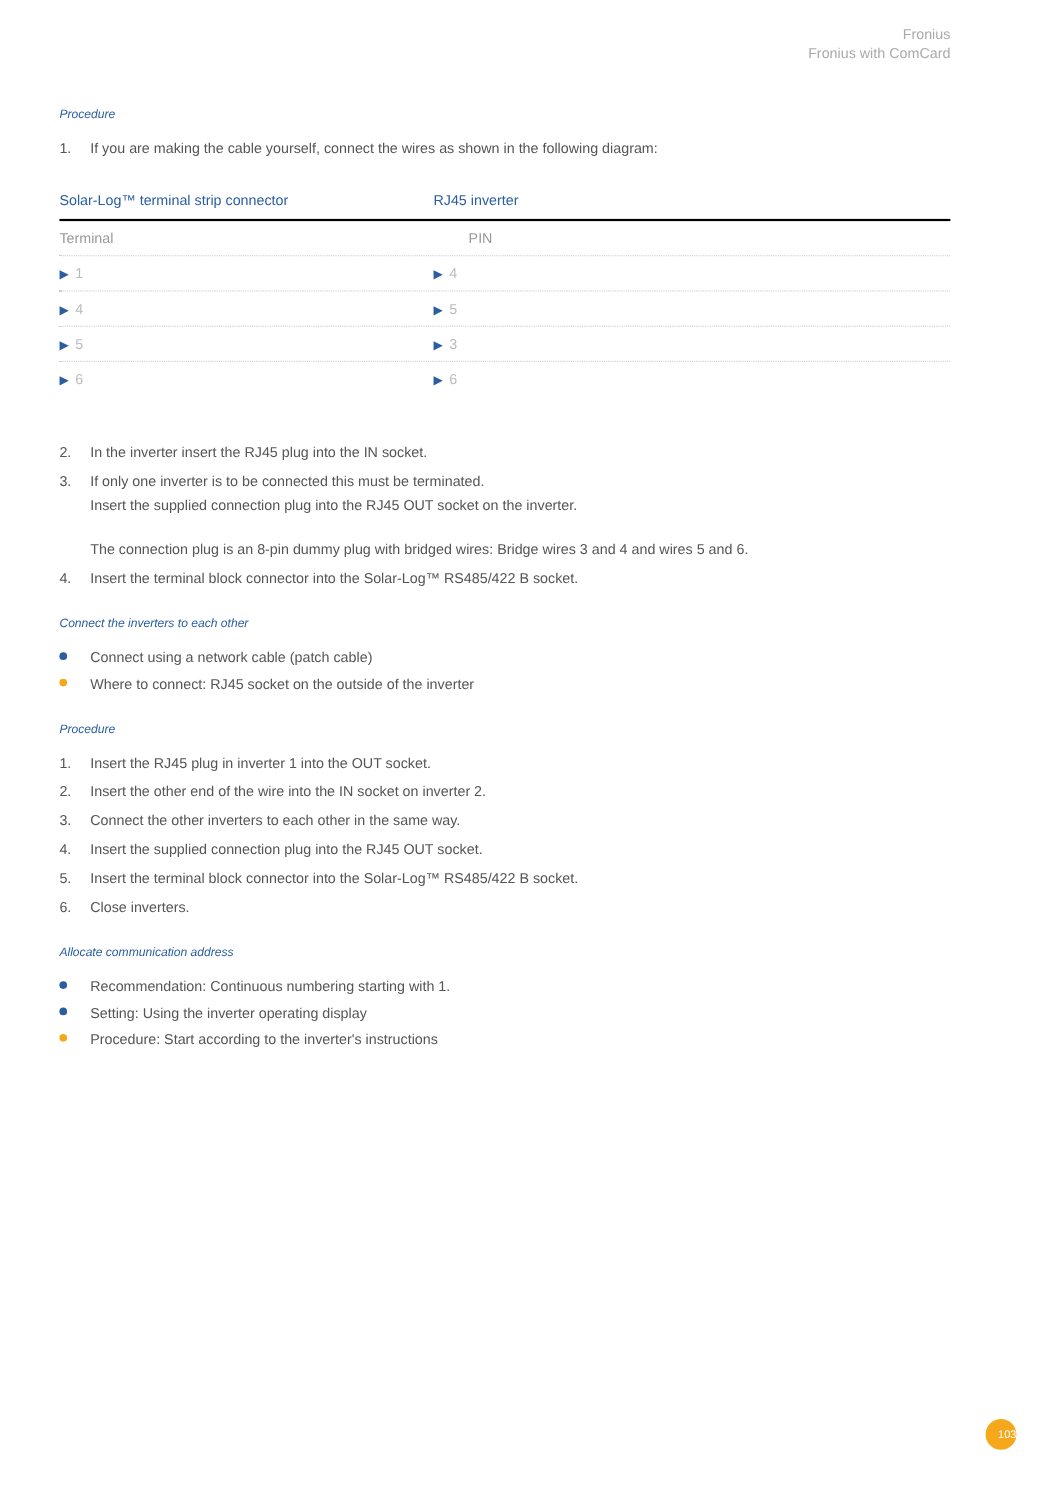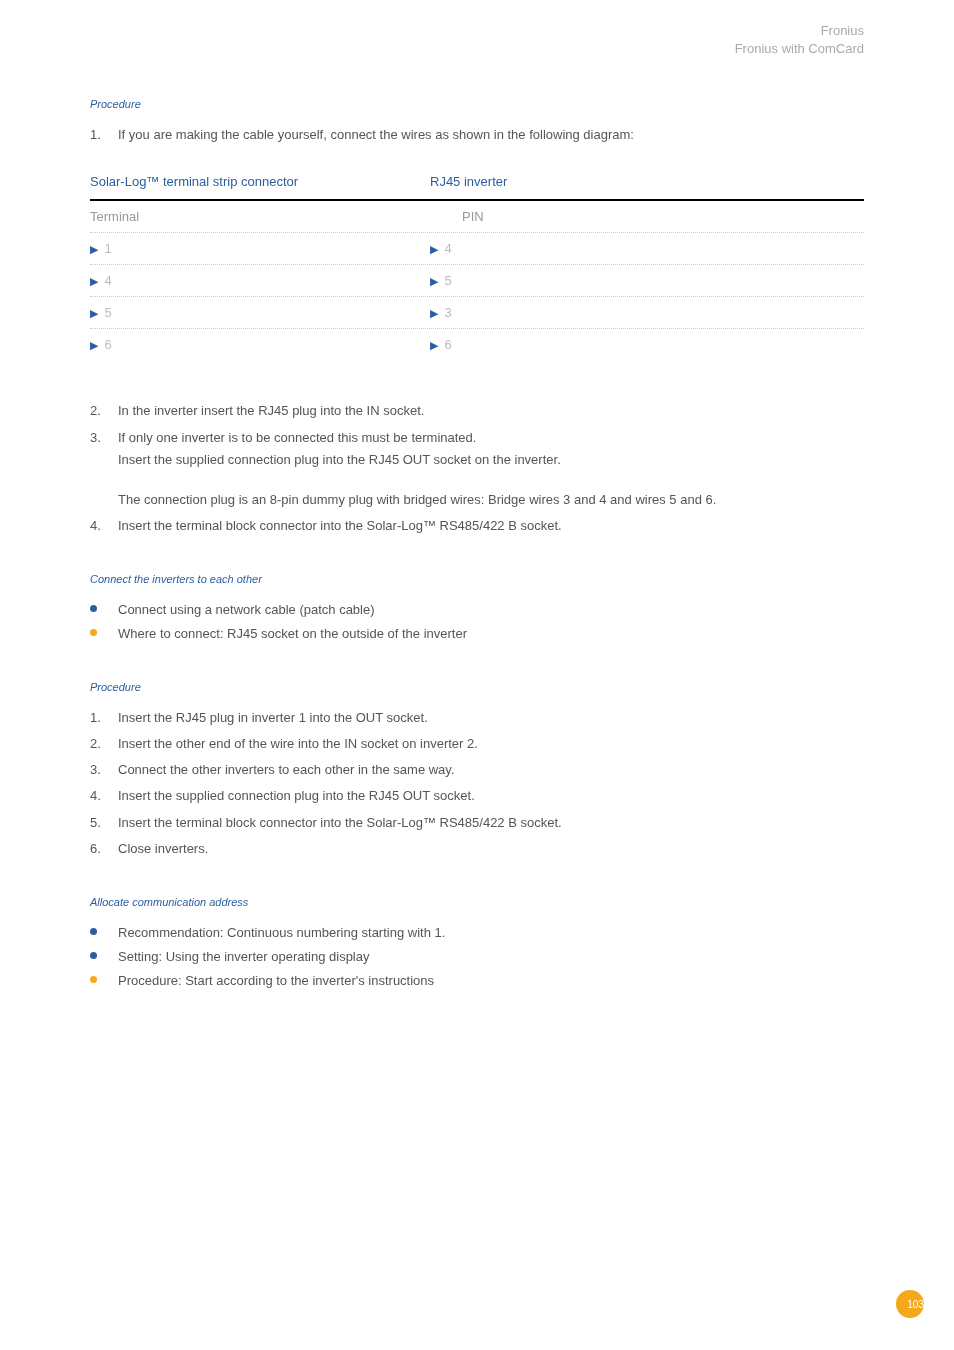--- a/index.html
+++ b/index.html
@@ -8,21 +8,21 @@
     font-family: Arial, Helvetica, sans-serif;
     font-size: 13px;
     color: #555;
     background: #fff;
     width: 954px;
     height: 1350px;
     position: relative;
     box-sizing: border-box;
   }
   .page {
-    padding: 22px 90px 0 90px;
+    padding: 22px 90px 0 54px;
   }
   .header-right {
     text-align: right;
     color: #aaa;
     font-size: 13px;
     line-height: 1.4;
     margin-bottom: 40px;
   }
   .h-blue {
     color: #2a5ea0;
@@ -87,21 +87,21 @@
     align-items: flex-start;
     padding-top: 6px;
   }
   .dot {
     width: 7px;
     height: 7px;
     border-radius: 50%;
   }
   .dot-blue { background: #2a5ea0; }
   .dot-yellow { background: #f5a81c; }
-  .section-gap { margin-top: 36px; }
+  .section-gap { margin-top: 24px; }
   .page-num {
     position: absolute;
     bottom: 32px;
     right: 30px;
     width: 28px;
     height: 28px;
     border-radius: 50%;
     background: #f5a81c;
     color: #fff;
     font-size: 10px;

